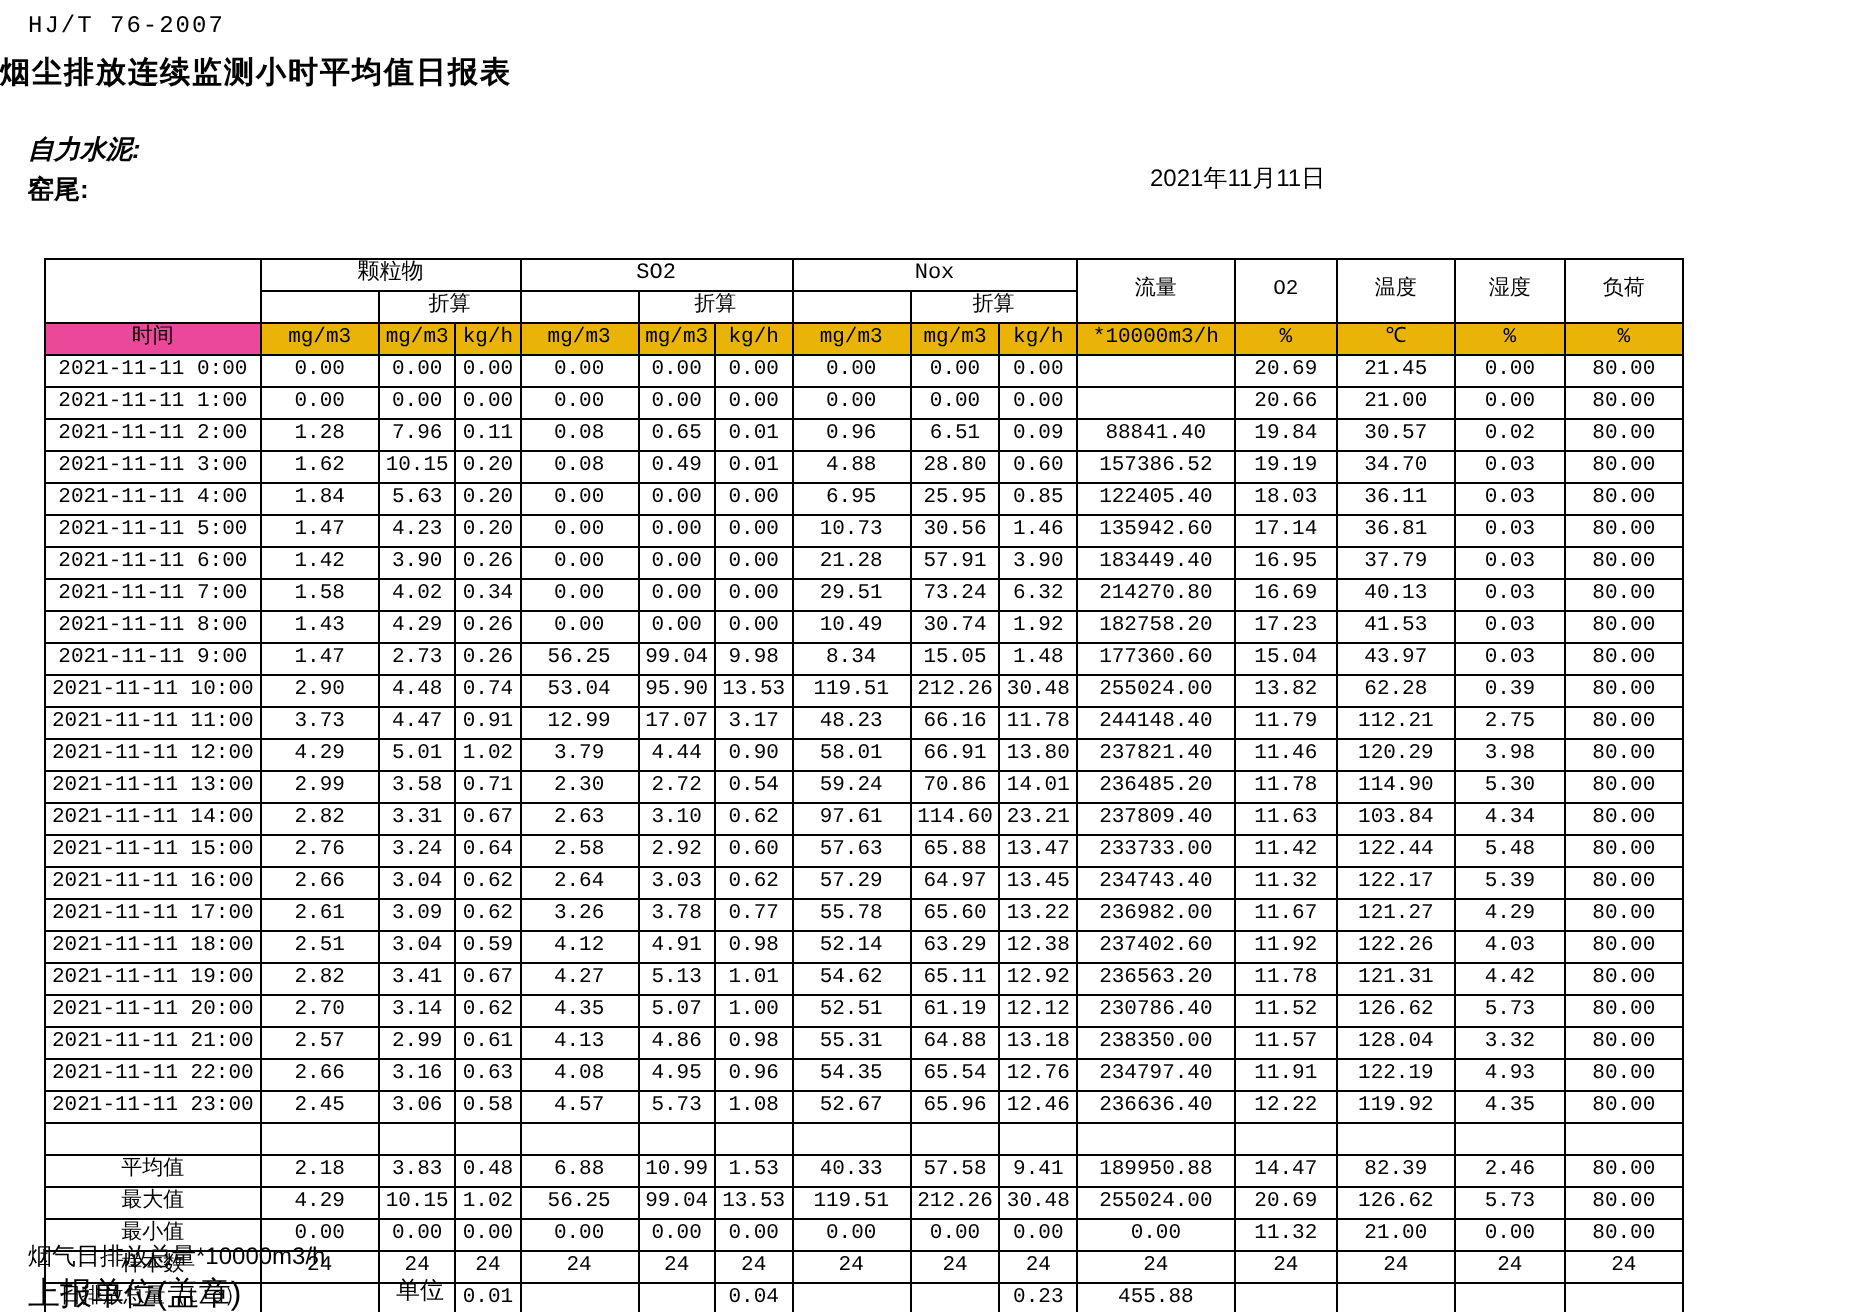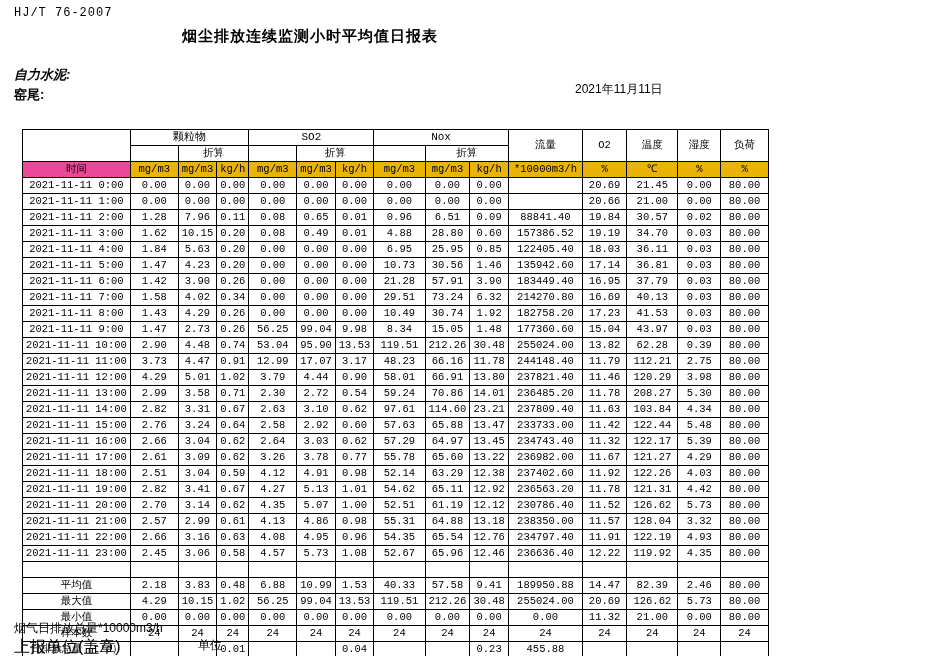--- a/index.html
+++ b/index.html
@@ -2,30 +2,30 @@
 <html><head>
 <meta charset="utf-8">
 <style>
   html,body{margin:0;padding:0;}
   body{
     width:935px;height:656px;background:#ffffff;
     font-family:"Liberation Sans","DejaVu Sans",sans-serif;
     color:#000;
     overflow:hidden;
   }
-  .page{position:relative;width:769px;height:656px;}
+  .page{position:relative;width:935px;height:656px;}
 
   .std-code{
     position:absolute;left:14px;top:6px;
     font-family:"Liberation Mono","DejaVu Sans Mono",monospace;
     font-size:12px;letter-spacing:1px;
   }
   .title{
     position:absolute;left:0;top:27px;width:620px;
-    text-align:center;font-size:15px;font-weight:bold;
+    font-size:15px;font-weight:bold;
     letter-spacing:1px;
   }
   .company{
     position:absolute;left:14px;top:66px;font-size:13px;font-weight:bold;font-style:italic;
   }
   .point{
     position:absolute;left:14px;top:86px;font-size:13px;font-weight:bold;
   }
   .rpt-date{
     position:absolute;left:575px;top:81px;font-size:12px;
@@ -349,21 +349,21 @@
           <td>3.58</td>
           <td>0.71</td>
           <td>2.30</td>
           <td>2.72</td>
           <td>0.54</td>
           <td>59.24</td>
           <td>70.86</td>
           <td>14.01</td>
           <td>236485.20</td>
           <td>11.78</td>
-          <td>208.27</td>
+          <td>114.90</td>
           <td>5.30</td>
           <td>80.00</td>
         </tr>
         <tr class="data">
           <td class="timecell">2021-11-11 14:00</td>
           <td>2.82</td>
           <td>3.31</td>
           <td>0.67</td>
           <td>2.63</td>
           <td>3.10</td>

